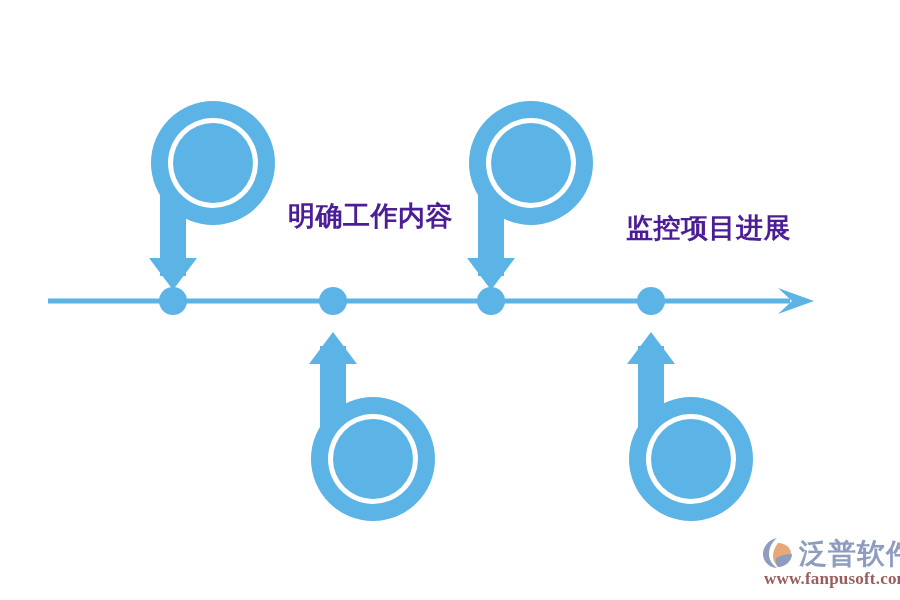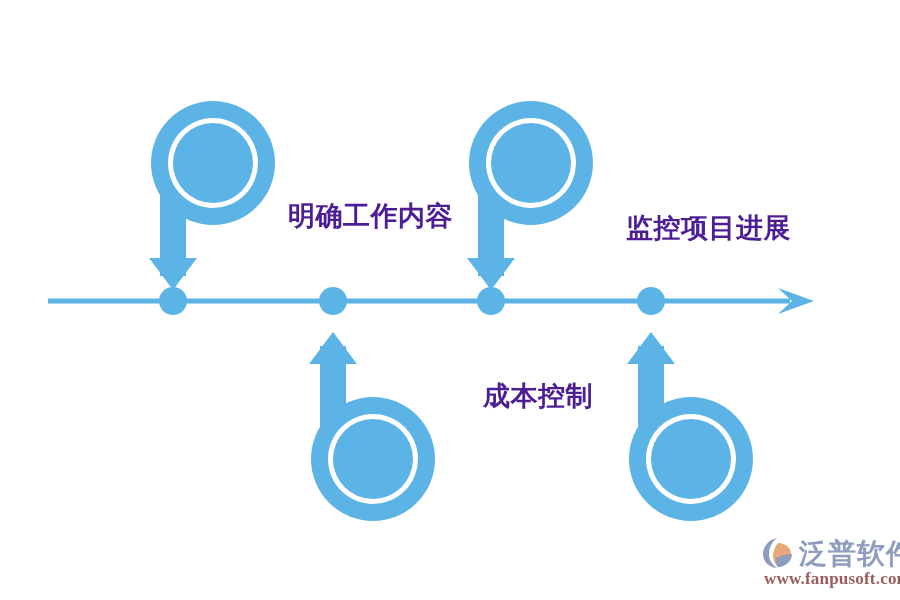--- a/index.html
+++ b/index.html
@@ -142,21 +142,20 @@
     <g>
       <circle cx="651" cy="301" r="14" fill="#5bb4e5"></circle>
     </g>
   </svg>
 
   <div class="label" id="label-top-1">明确工作内容</div>
 
   <div class="label" id="label-top-2">监控项目进展</div>
 
 
-  <div class="label" id="label-bottom-2">成本控制</div>
 
   <div id="watermark">
     <svg id="watermark-logo-icon" viewBox="0 0 34 32">
       <path d="M14 1 C5 3 0 10 0 17 C0 24 5 30 14 31 C9 27 6 23 6 17 C6 11 9 5 14 1 Z" fill="#8e9cbe"></path>
       <path d="M15 6 C12 10 10 14 10 19 C10 23 12 27 15 30 C22 29 28 24 28 17 C28 11 23 6 15 6 Z" fill="#e8a879"></path>
       <path d="M13 21 C17 19 23 17 29 17 C29 24 22 30 15 30 C13 27 12 24 13 21 Z" fill="#8e9cbe"></path>
     </svg>
     <div id="watermark-brand">泛普软件</div>
     <div id="watermark-url">www.fanpusoft.com</div>
   </div>

